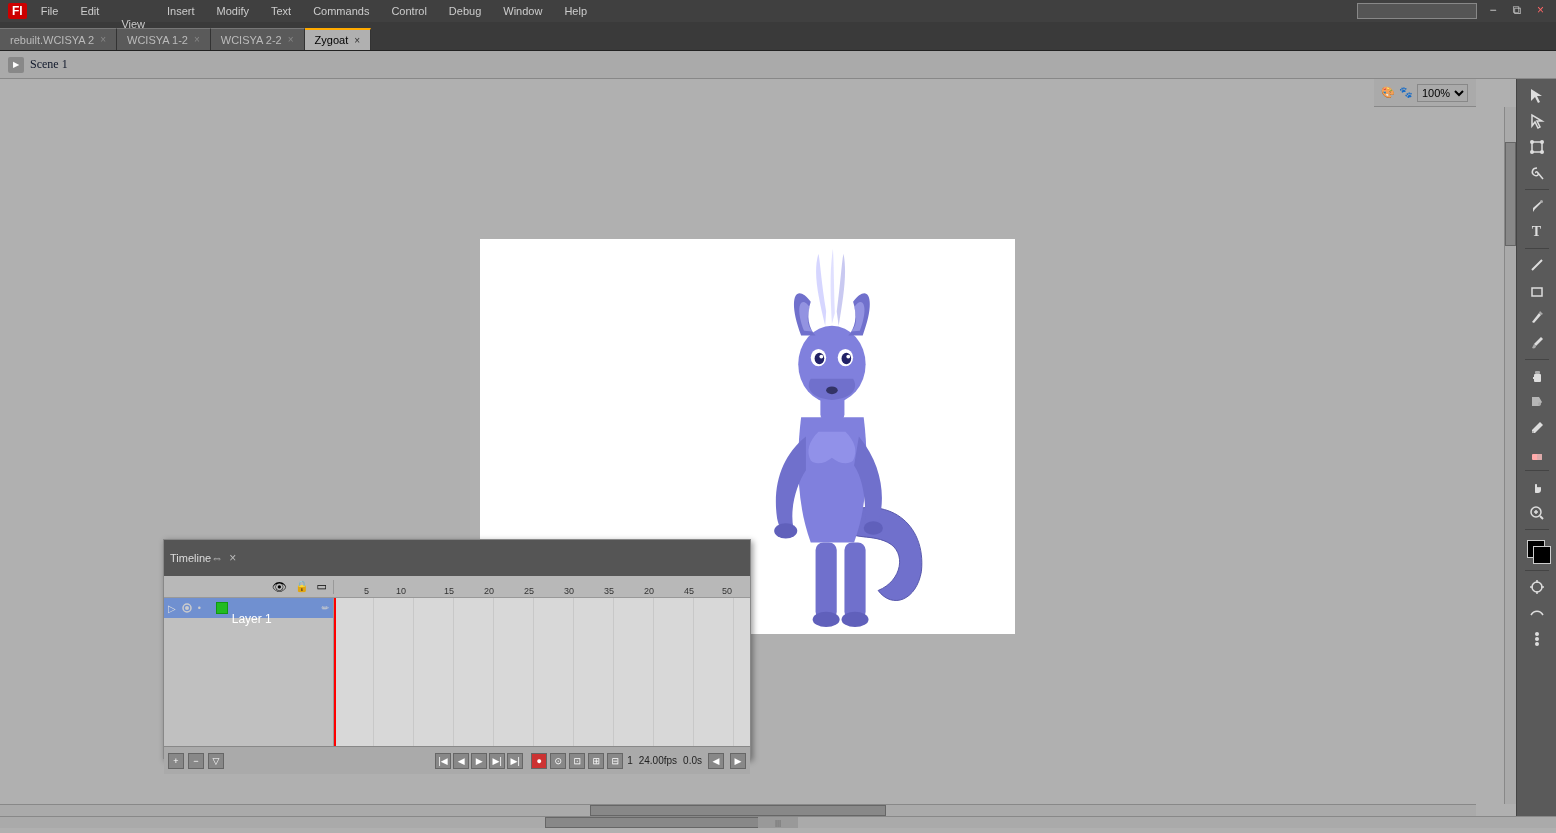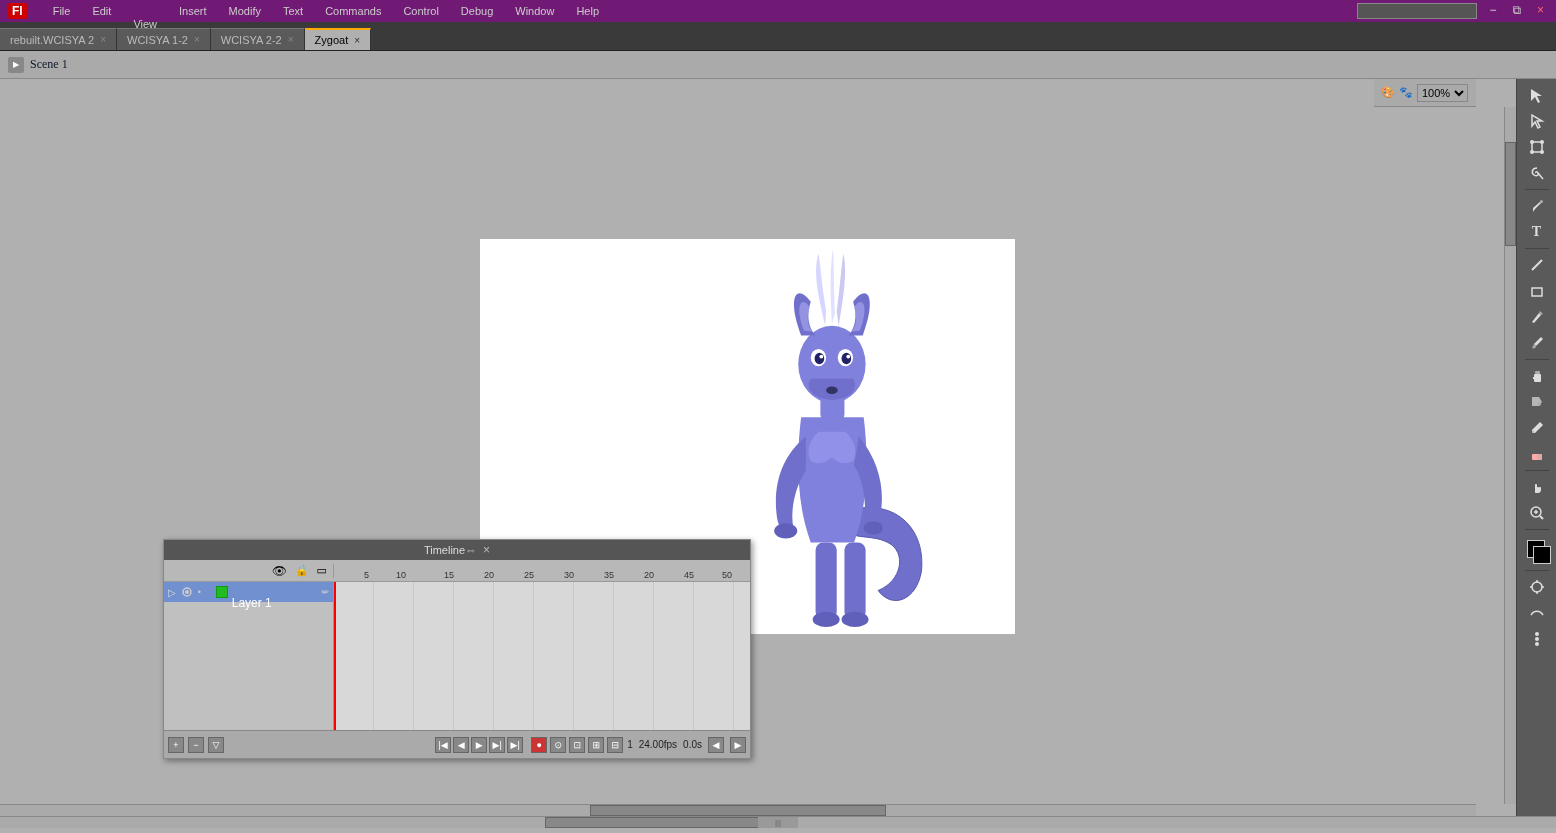--- a/index.html
+++ b/index.html
@@ -1,21 +1,21 @@
 <!DOCTYPE html>
 <html><head>
   <meta charset="utf-8">
   <style>
     * { margin: 0; padding: 0; box-sizing: border-box; }
     body { width: 1556px; height: 833px; overflow: hidden; background: #b0b0b0; font-family: Arial, sans-serif; font-size: 11px; user-select: none; }
 
     
     #title-bar {
       height: 22px;
-      background: #701a75;
+      background: #404040;
       display: flex;
       align-items: center;
       justify-content: space-between;
       padding: 0 8px;
       color: #ccc;
     }
     #title-bar-left { display: flex; align-items: center; gap: 6px; }
     #fl-logo {
       background: #cc0000;
       color: white;
@@ -130,25 +130,25 @@
       position: absolute;
       left: 163px;
       top: 460px;
       width: 588px;
       height: 220px;
       background: #c8c8c8;
       border: 1px solid #888;
       box-shadow: 2px 2px 6px rgba(0,0,0,0.4);
     }
     #timeline-titlebar {
-      height: 20px;
+      height: 36px;
       background: #555;
       display: flex;
       align-items: center;
-      justify-content: center;
+      justify-content: flex-start;
       padding: 0 6px;
       color: #ddd;
       font-size: 11px;
     }
     #timeline-title-left { display: flex; align-items: center; gap: 4px; }
     #timeline-title-right { display: flex; gap: 6px; color: #bbb; font-size: 12px; cursor: pointer; }
 
     #timeline-header {
       height: 22px;
       background: #b8b8b8;
@@ -302,21 +302,21 @@
       width: 12px;
       background: #aaa;
     }
   </style>
 </head>
 <body>
 
 <div id="title-bar">
   <div id="title-bar-left">
     <span id="fl-logo">Fl</span>
-    <span class="menu-item" style="color:#ccc;margin-left:12px;">File</span>
+    <span class="menu-item" style="color:#ccc;">File</span>
     <span class="menu-item" style="color:#ccc;text-align:right;">Edit</span>
     <span class="menu-item" style="color:#ccc;margin-top:25px;">View</span>
     <span class="menu-item" style="color:#ccc;">Insert</span>
     <span class="menu-item" style="color:#ccc;">Modify</span>
     <span class="menu-item" style="color:#ccc;">Text</span>
     <span class="menu-item" style="color:#ccc;">Commands</span>
     <span class="menu-item" style="color:#ccc;">Control</span>
     <span class="menu-item" style="color:#ccc;">Debug</span>
     <span class="menu-item" style="color:#ccc;">Window</span>
     <span class="menu-item" style="color:#ccc;">Help</span>

